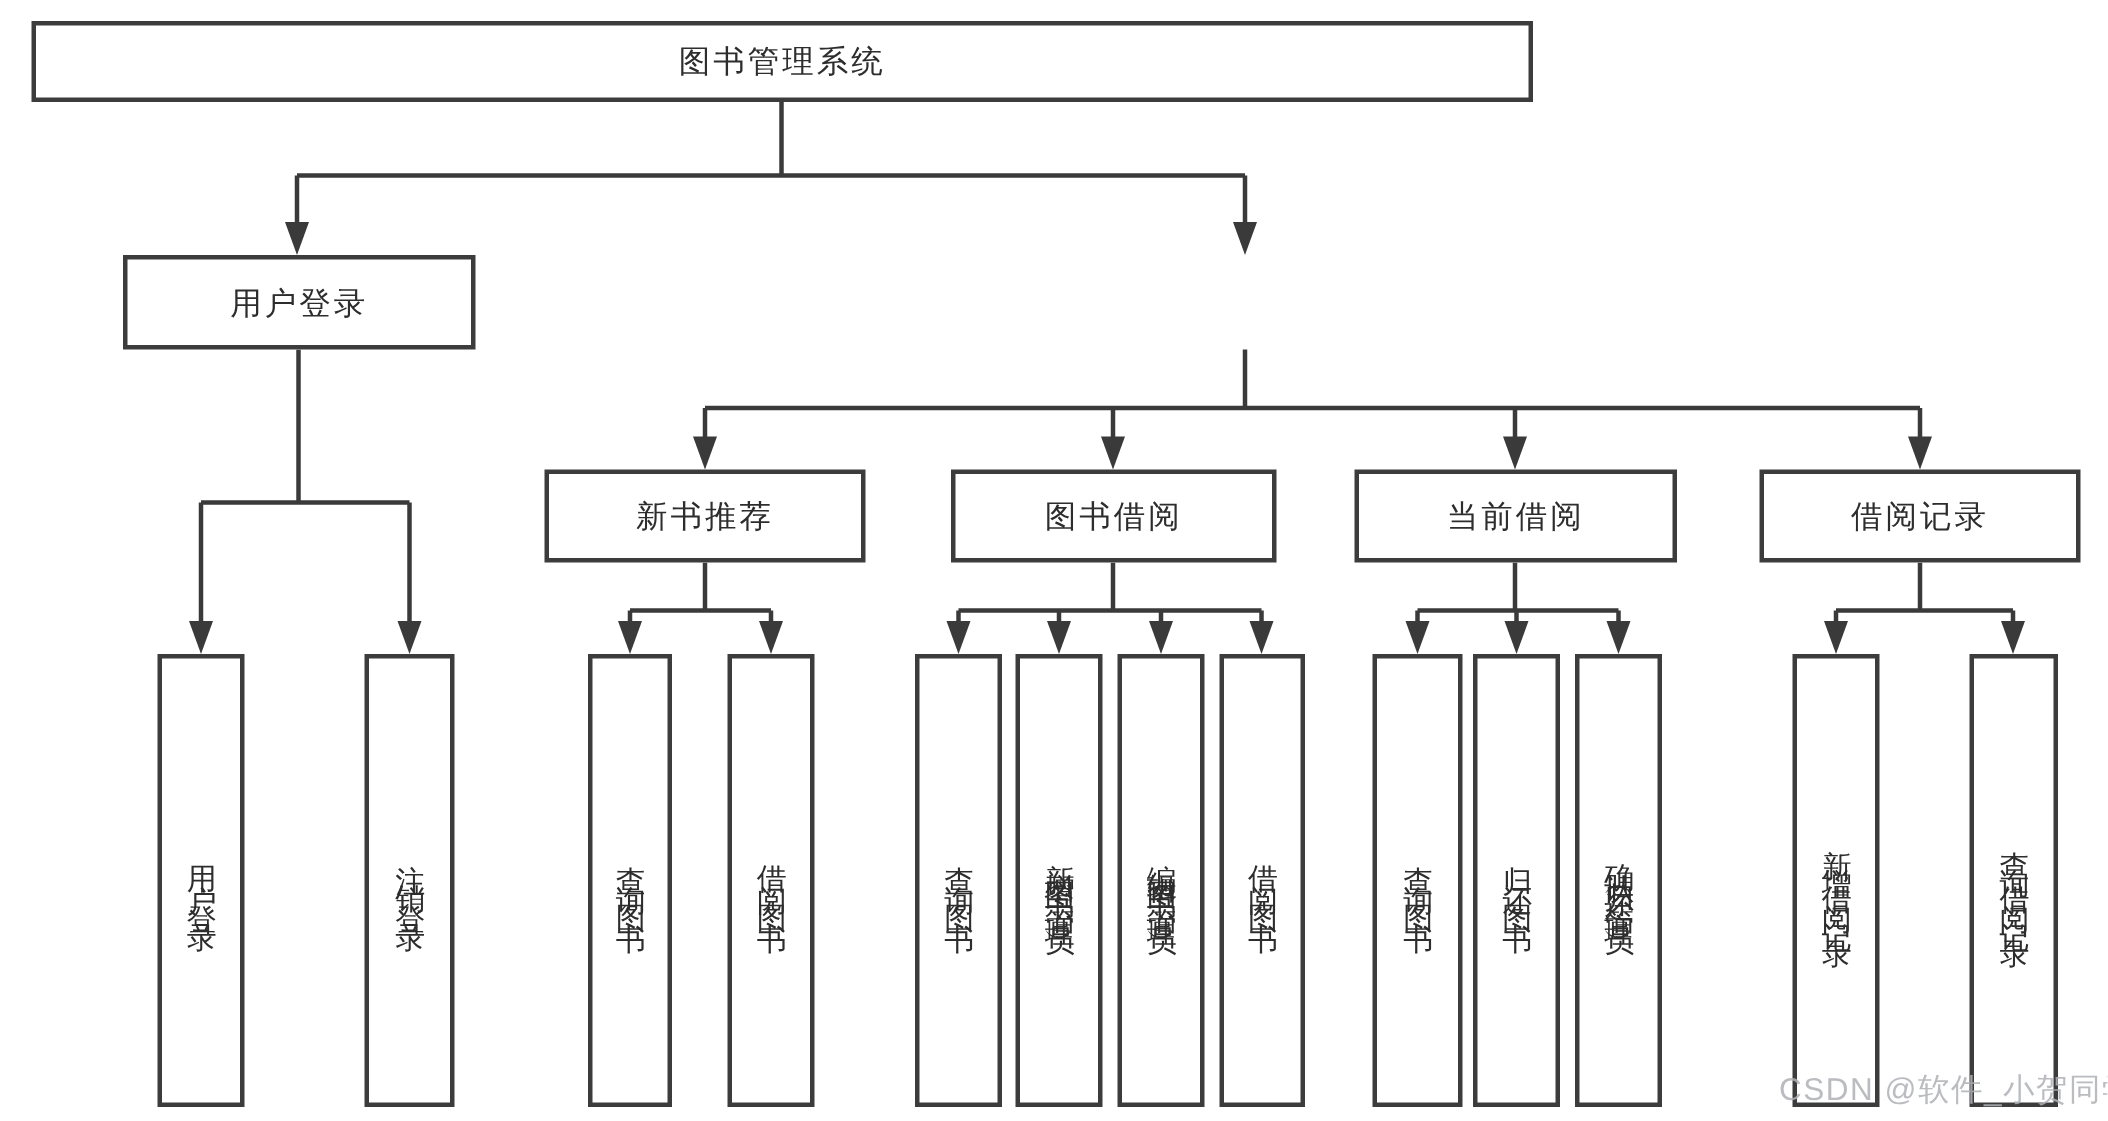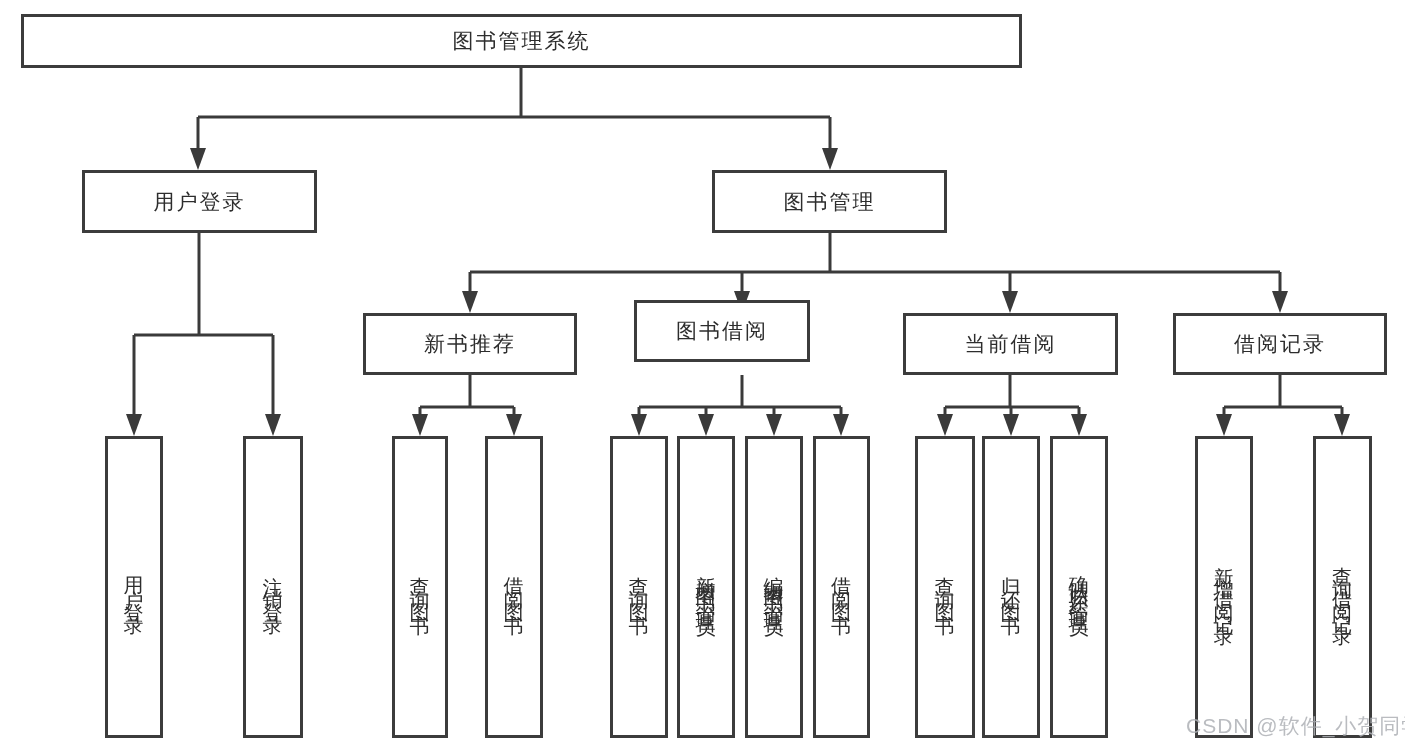--- a/index.html
+++ b/index.html
@@ -143,28 +143,25 @@
     </g>
   </svg>
 
   <div class="node root-label" style="left:21px; top:14px; width:1001px; height:54px;">
     <span>图书管理系统</span>
   </div>
 
   <div class="node h-label" style="left:82px; top:170px; width:235px; height:63px;">
     <span>用户登录</span>
   </div>
-  <div class="node h-label" style="left:712px; top:170px; width:235px; height:63px;">
-    <span>图书管理</span>
-  </div>
 
   <div class="node h-label" style="left:363px; top:313px; width:214px; height:62px;text-align:center;">
     <span>新书推荐</span>
   </div>
-  <div class="node h-label" style="left:634px; top:300px; width:176px; height:62px;">
+  <div class="node h-label" style="left:634px; top:313px; width:217px; height:62px;">
     <span>图书借阅</span>
   </div>
   <div class="node h-label" style="left:903px; top:313px; width:215px; height:62px;">
     <span>当前借阅</span>
   </div>
   <div class="node h-label" style="left:1173px; top:313px; width:214px; height:62px;">
     <span>借阅记录</span>
   </div>
 
   <div class="node leaf" style="left:105px; top:436px; width:58px; height:302px;">

